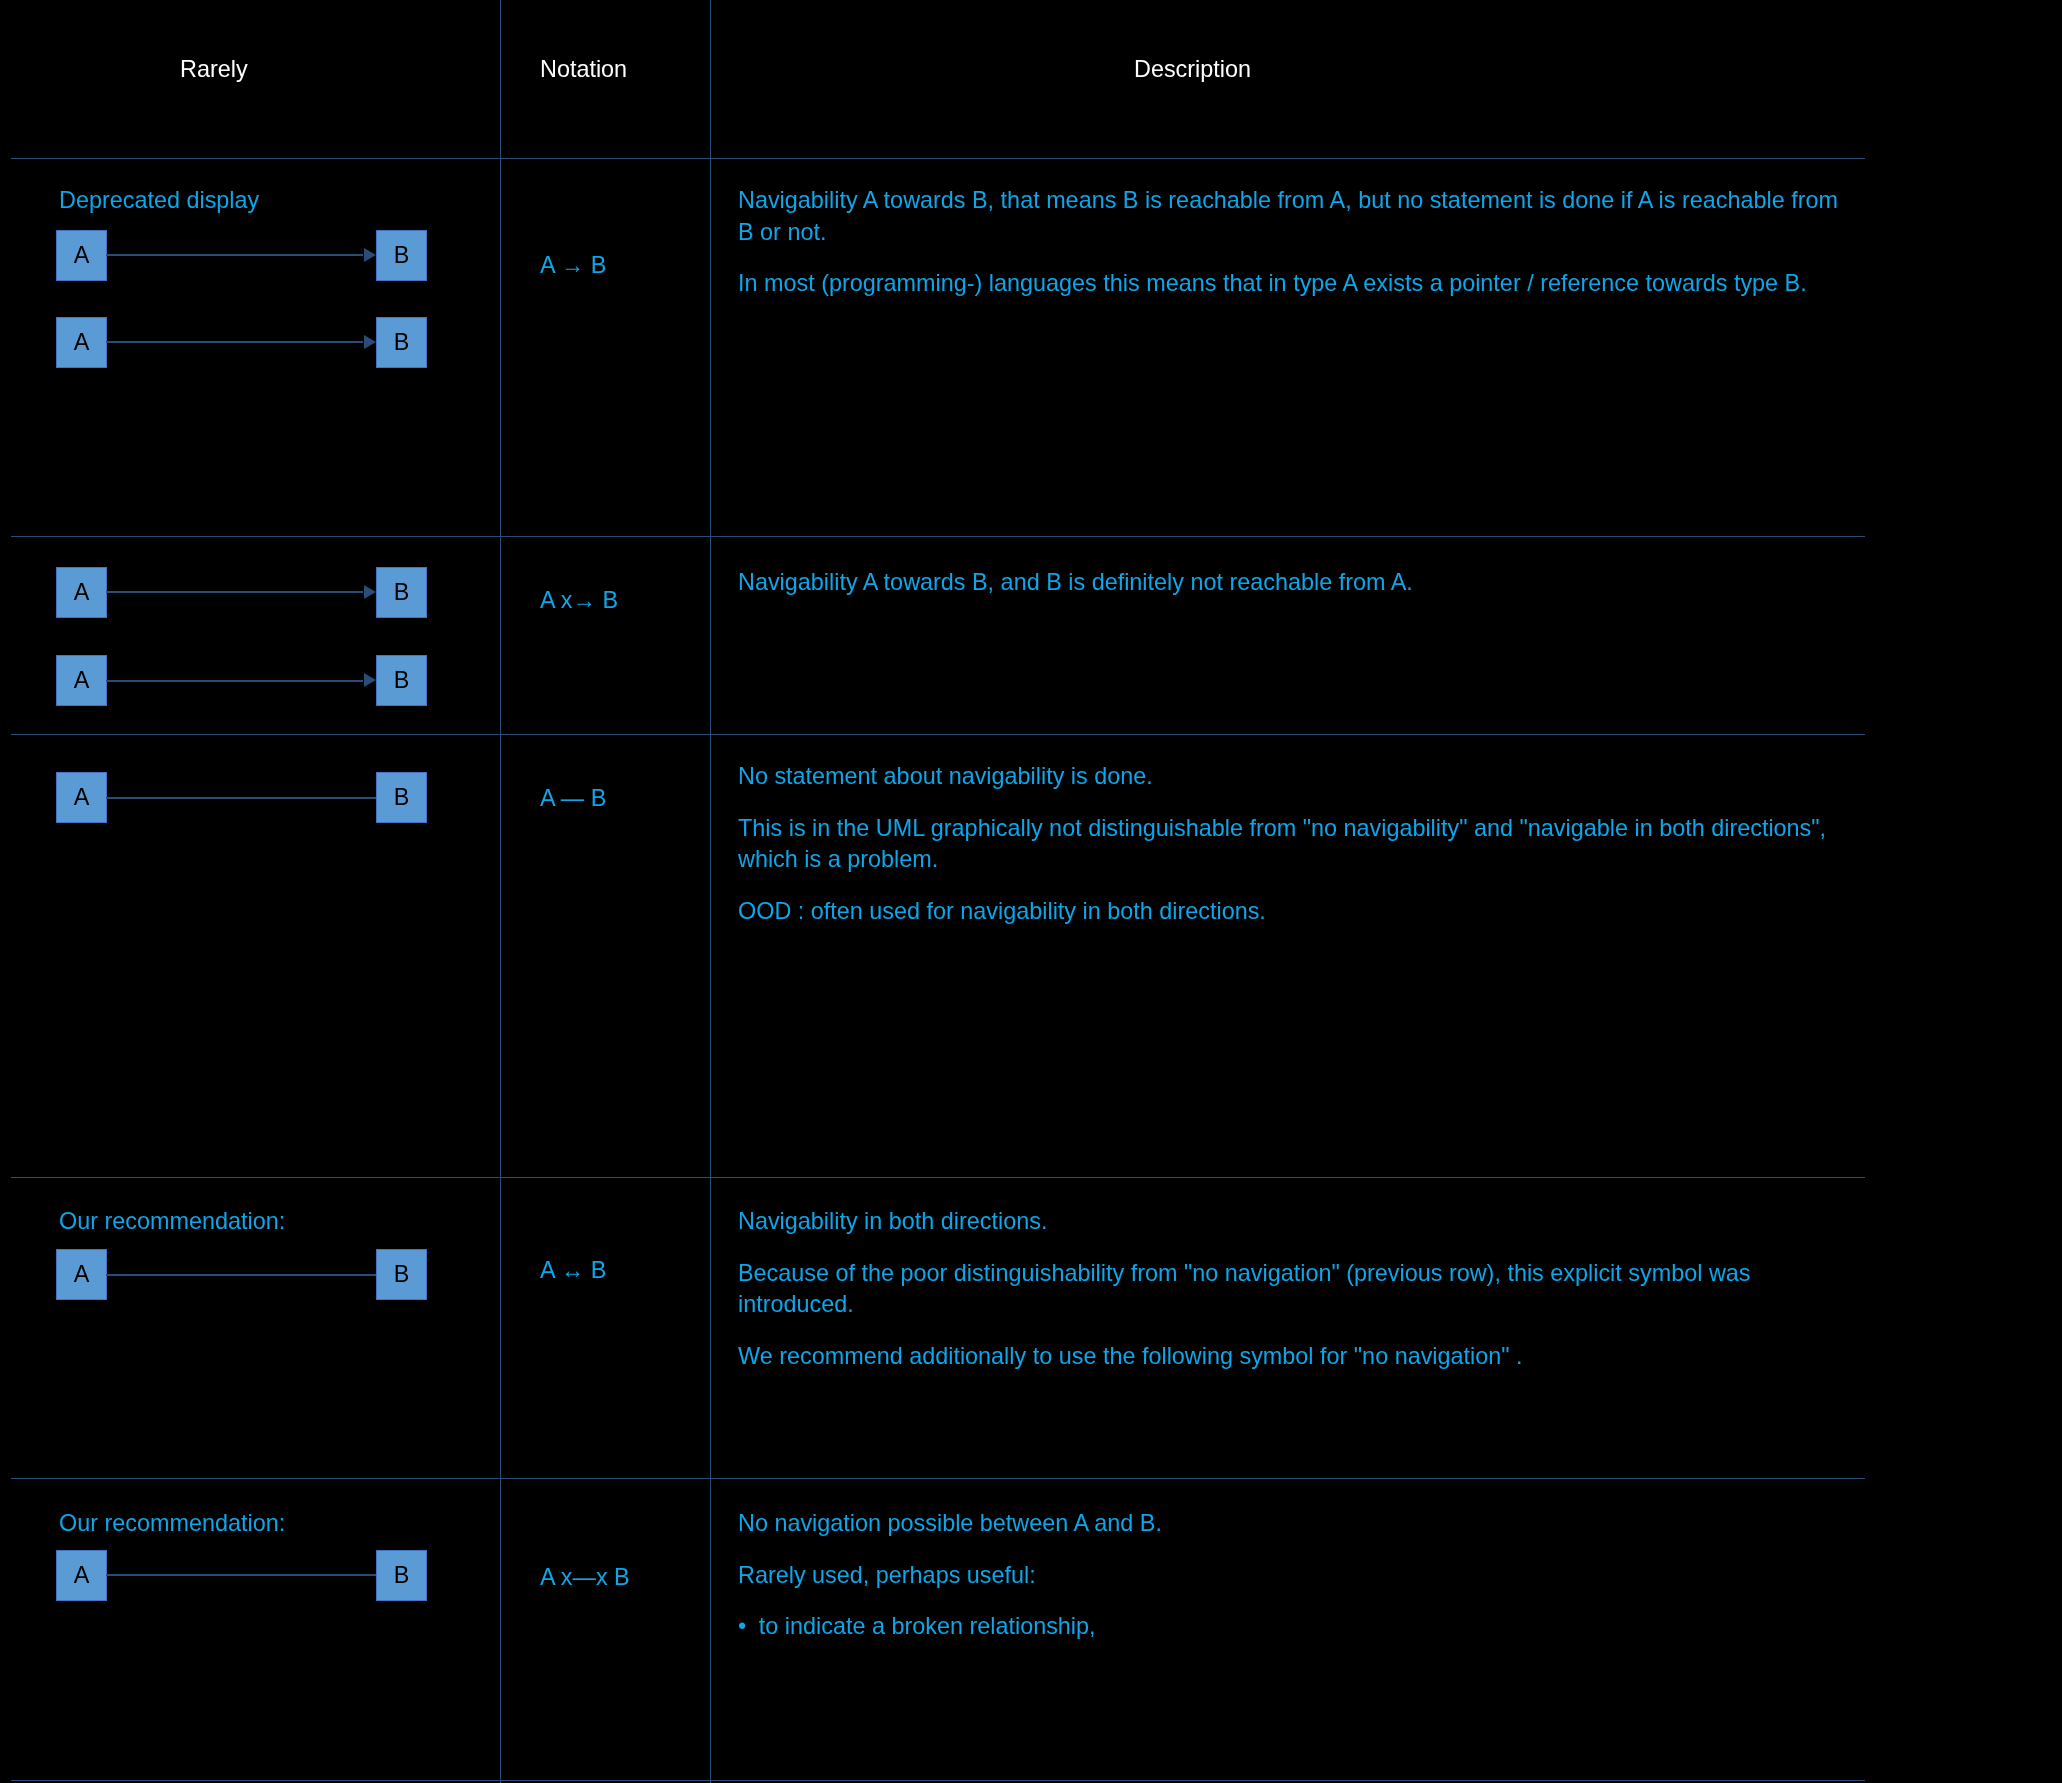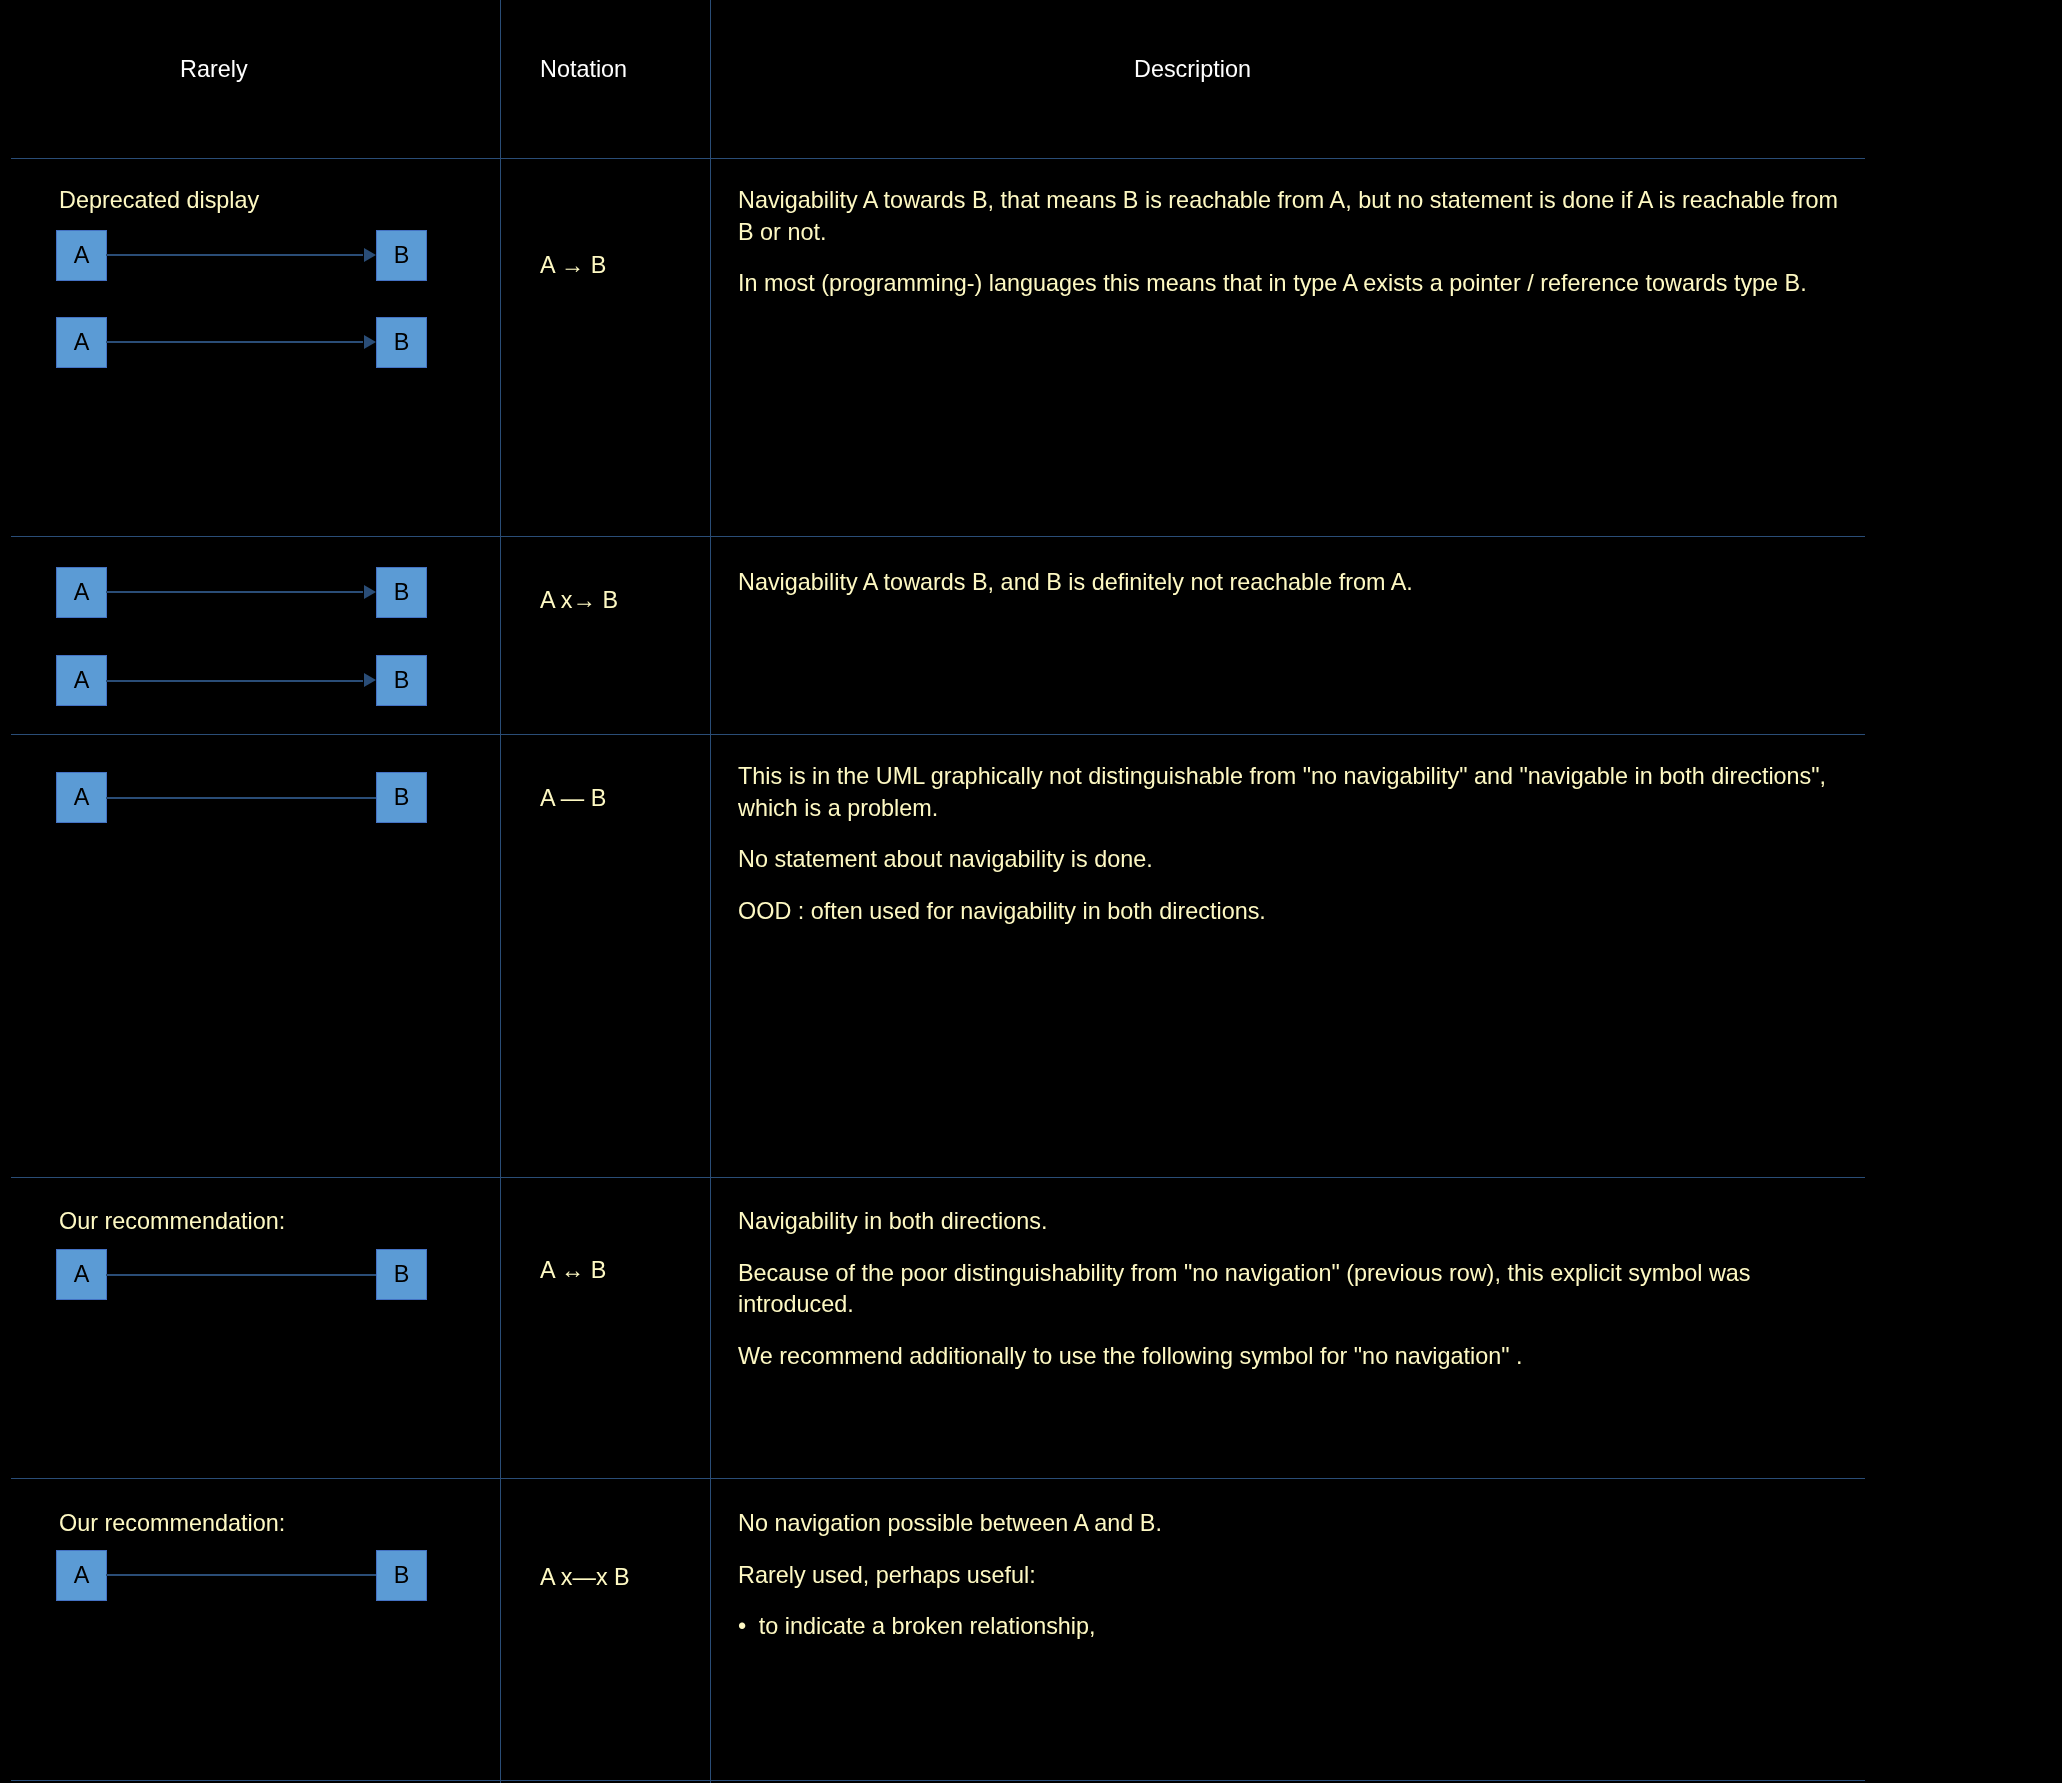--- a/index.html
+++ b/index.html
@@ -29,21 +29,21 @@
   }
   
   .hdr{
     position:absolute;
     color:#fff;
     font-size:23.4px;
   }
   
   .txt{
     position:absolute;
-    color:#fef9c3;
+    color:#0ea5e9;
     font-size:23.4px;
     line-height:1.35;
   }
   .txt .para{
     margin-bottom:20px;
   }
   .txt .bullet{
     display:flex;
     margin-bottom:3.6px;
     text-align:center;
@@ -128,22 +128,22 @@
   </div>
 
   <div class="hline" style="top:734px;width:1854px"></div>
 
   <div class="node" style="left:56px;top:772px">A</div>
   <div class="node" style="left:376px;top:772px">B</div>
   <div class="edge" style="left:106px;top:797px;width:270px"></div>
 
   <div class="txt" style="left:540px;top:783px">A — B</div>
   <div class="txt" style="left:738px;top:761px;width:1107px">
+    <div class="para">No statement about navigability is done.</div>
     <div class="para">This is in the UML graphically not distinguishable from "no navigability" and "navigable in both directions", which is a problem.</div>
-    <div class="para">No statement about navigability is done.</div>
     <div class="para">OOD : often used for navigability in both directions.</div>
   </div>
 
   <div class="hline" style="top:1177px;width:1854px"></div>
 
   <div class="txt" style="left:59px;top:1206px">Our recommendation:</div>
   <div class="node" style="left:56px;top:1249px">A</div>
   <div class="node" style="left:376px;top:1249px">B</div>
   <div class="edge" style="left:106px;top:1274px;width:270px"></div>
 

